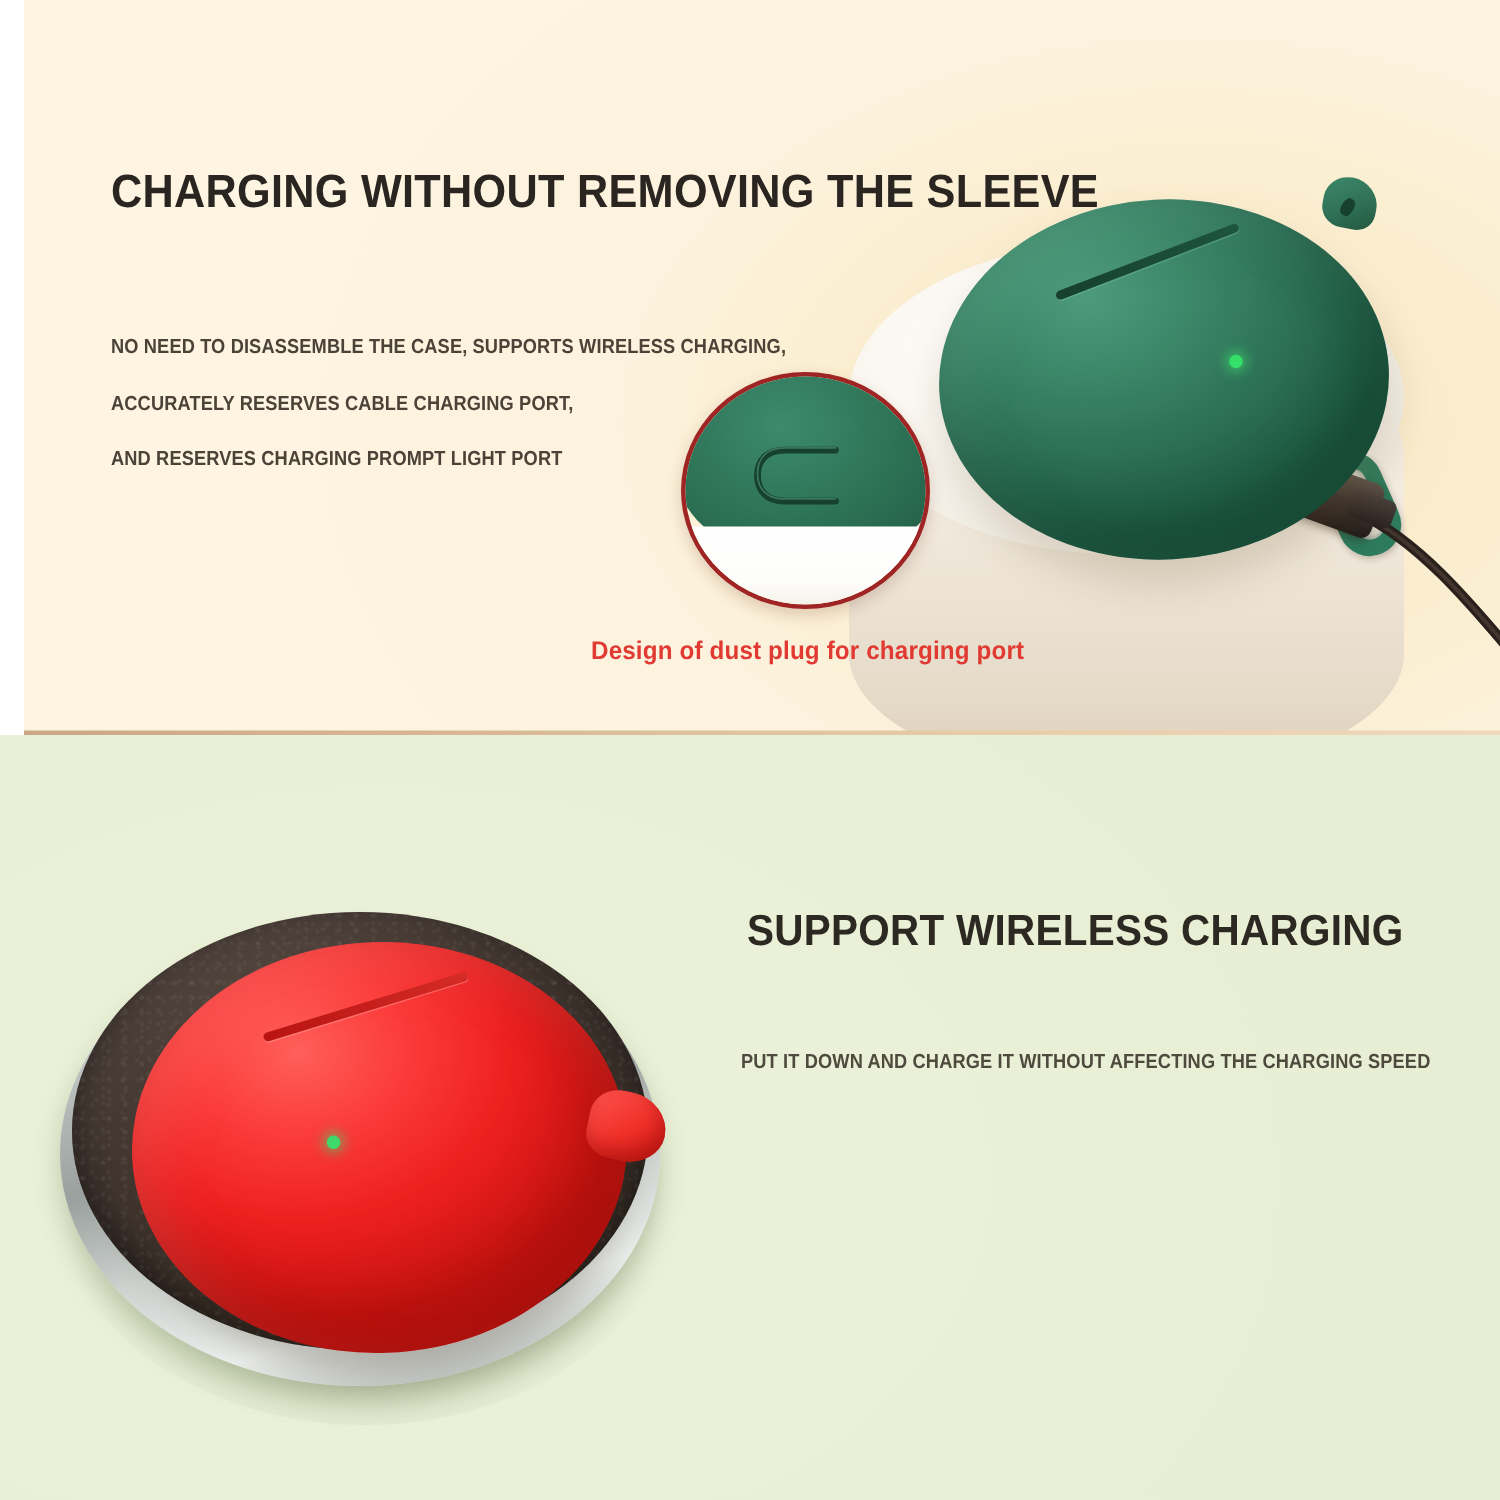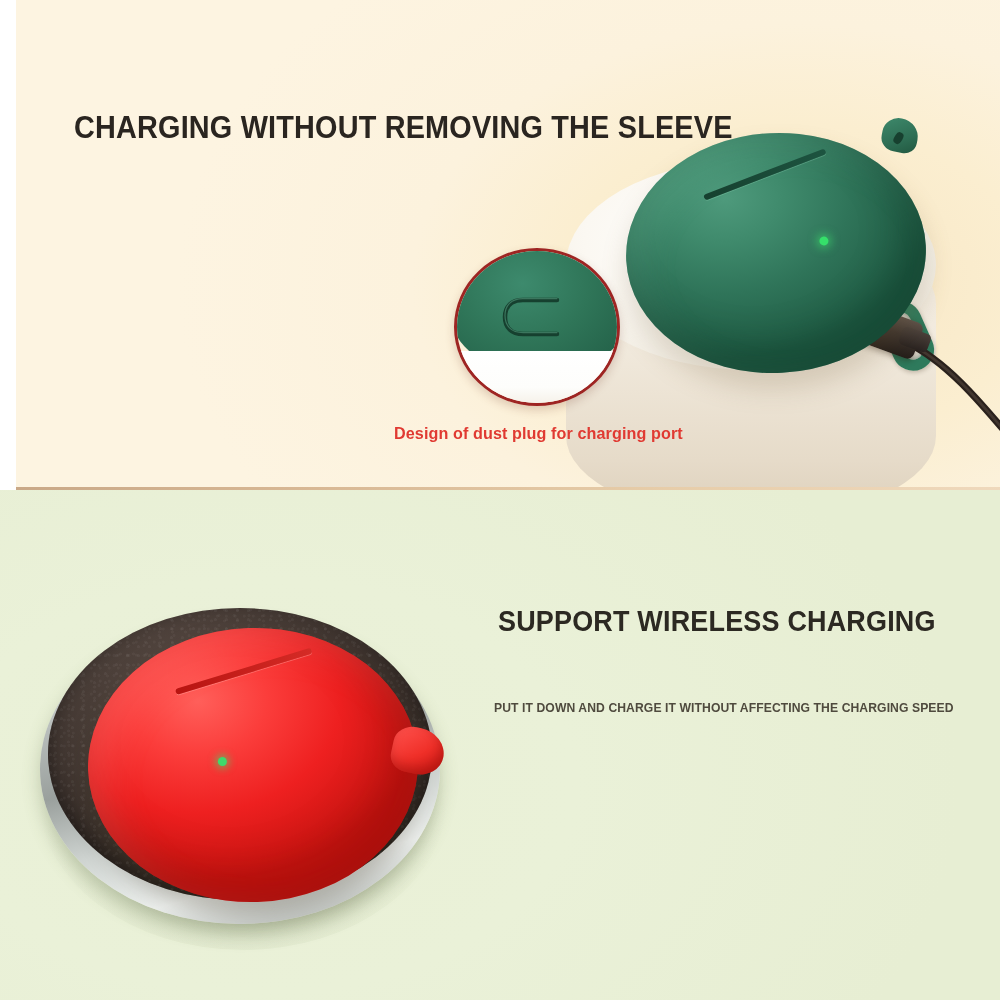--- a/index.html
+++ b/index.html
@@ -252,20 +252,25 @@
       <div class="mag-green"></div>
       <div class="mag-white"></div>
       <svg class="plug-shape" viewBox="0 0 72 44">
         <path d="M 56 5 L 22 5 C 10 5, 4 12, 4 22 C 4 32, 10 39, 22 39 L 56 39" fill="none" stroke="#16402f" stroke-width="4.5" stroke-linecap="round"></path>
         <path d="M 56 5 L 22 5 C 10 5, 4 12, 4 22 C 4 32, 10 39, 22 39 L 56 39" fill="none" stroke="#5fa98c" stroke-width="1.2" stroke-linecap="round" opacity=".5" transform="translate(0,-1.4)"></path>
       </svg>
     </div>
 
     <div class="title-top">CHARGING WITHOUT REMOVING THE SLEEVE</div>
 
+    <div class="body-top">
+      <p>NO NEED TO DISASSEMBLE THE CASE, SUPPORTS WIRELESS CHARGING,</p>
+      <p>ACCURATELY RESERVES CABLE CHARGING PORT,</p>
+      <p>AND RESERVES CHARGING PROMPT LIGHT PORT</p>
+    </div>
 
     <div class="caption-red">Design of dust plug for charging port</div>
   </div>
 
   <div class="panel-bot"></div>
 
   <div class="pad-shadow"></div>
   <div class="pad-rim"></div>
   <div class="pad-top">
     <div class="pad-tex"></div>

